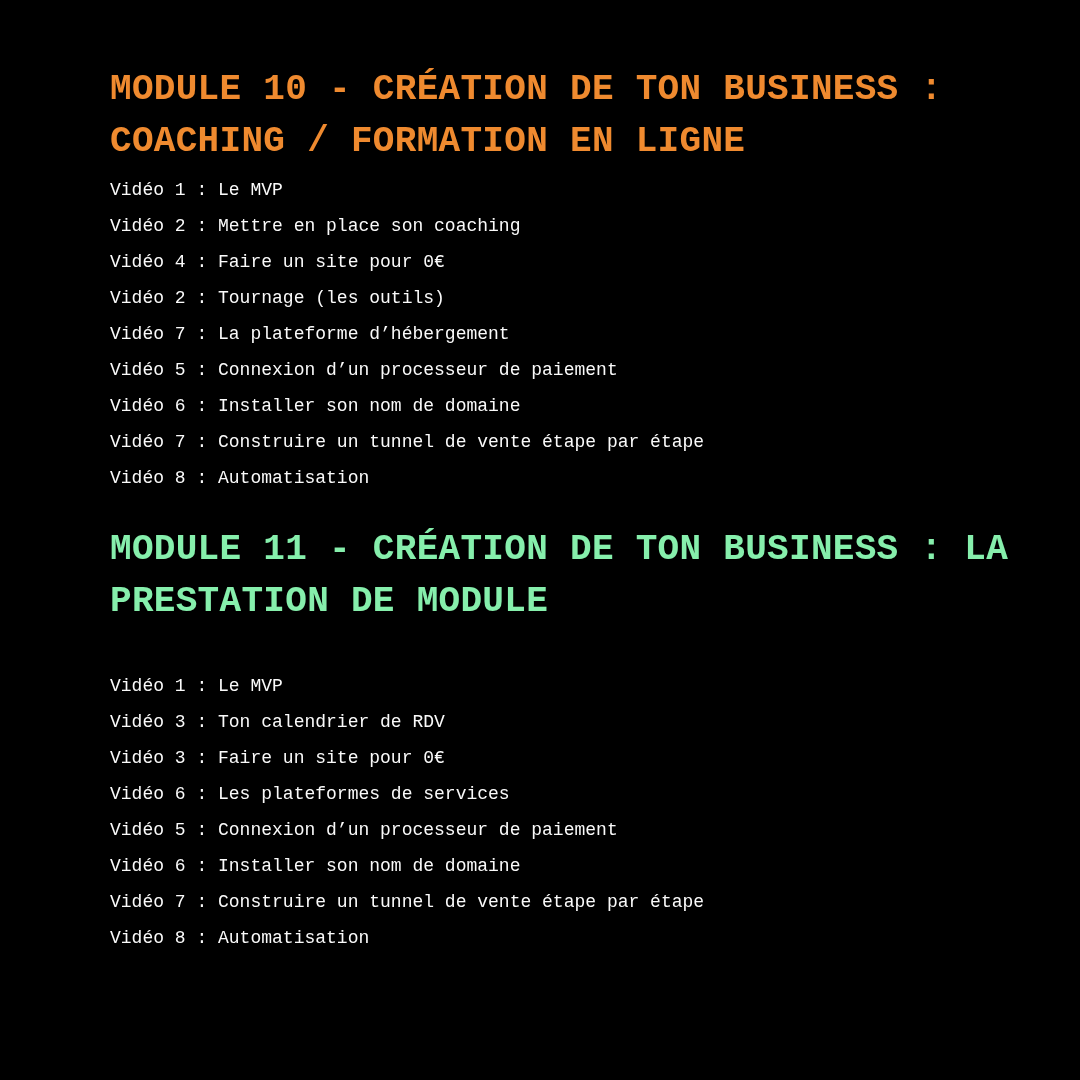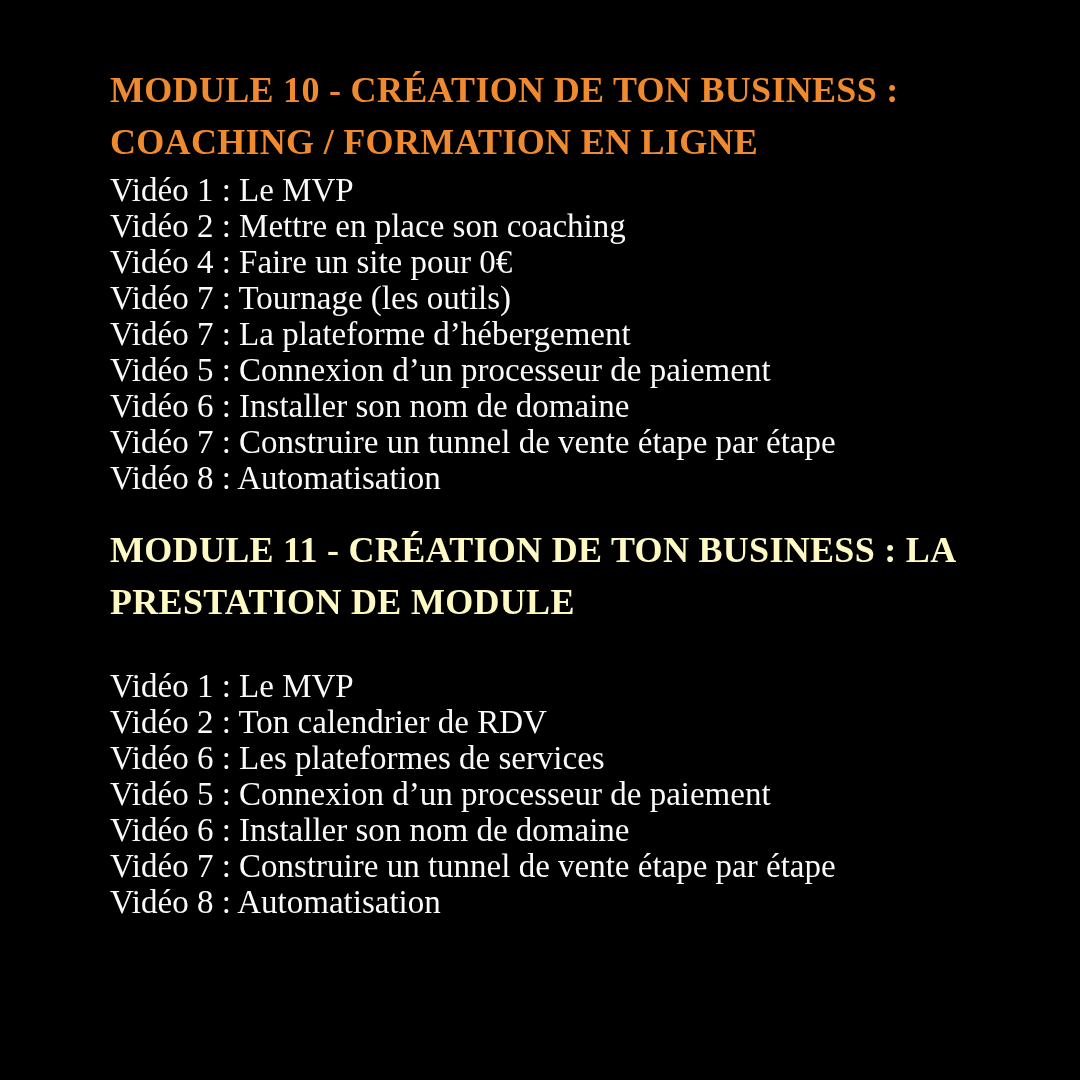--- a/index.html
+++ b/index.html
@@ -8,75 +8,76 @@
     background: #000000;
   }
   .canvas {
     position: relative;
     width: 1080px;
     height: 1080px;
     background: #000000;
     overflow: hidden;
     box-sizing: border-box;
     padding: 64px 60px 0 110px;
-    font-family: Liberation Serif, serif;
+    font-family: Liberation Mono, monospace;
   }
   .module-section { margin: 0; }
   .module-section + .module-section { margin-top: 28px; }
   .module-title {
     margin: 0;
     color: #EF8A2F;
     font-size: 36px;
     font-weight: 700;
     line-height: 52px;
     letter-spacing: 0.3px;
   }
   .title-line { display: block; }
   .video-list {
     list-style: none;
     margin: 4px 0 0 0;
     padding: 0;
     color: #FAFAFA;
-    font-size: 33px;
+    font-size: 18px;
     font-weight: 400;
     line-height: 36px;
   }
   
   .module-section:nth-child(2) .video-list { margin-top: 40px; }
 </style>
 </head>
 <body>
 
 <div class="canvas" style="background: rgb(0, 0, 0);">
   <main id="sections-root">
       <section class="module-section">
         <h2 class="module-title" style="color: rgb(239, 138, 47);">
           <span class="title-line">MODULE 10 - CRÉATION DE TON BUSINESS :</span>
           <span class="title-line">COACHING / FORMATION EN LIGNE</span>
         </h2>
         <ul class="video-list" style="color: rgb(250, 250, 250);">
           <li class="video-item">Vidéo 1 : Le MVP</li>
           <li class="video-item">Vidéo 2 : Mettre en place son coaching</li>
           <li class="video-item">Vidéo 4 : Faire un site pour 0€</li>
-          <li class="video-item">Vidéo 7 : Tournage (les outils)</li>
+          <li class="video-item">Vidéo 2 : Tournage (les outils)</li>
           <li class="video-item">Vidéo 7 : La plateforme d’hébergement</li>
           <li class="video-item">Vidéo 5 : Connexion d’un processeur de paiement</li>
           <li class="video-item">Vidéo 6 : Installer son nom de domaine</li>
           <li class="video-item">Vidéo 7 : Construire un tunnel de vente étape par étape</li>
           <li class="video-item">Vidéo 8 : Automatisation</li>
         </ul>
       </section>
       <section class="module-section">
-        <h2 class="module-title" style="color: #fef9c3;">
+        <h2 class="module-title" style="color: #86efac;">
           <span class="title-line">MODULE 11 - CRÉATION DE TON BUSINESS : LA</span>
           <span class="title-line">PRESTATION DE MODULE</span>
         </h2>
         <ul class="video-list" style="color: rgb(250, 250, 250);">
           <li class="video-item">Vidéo 1 : Le MVP</li>
-          <li class="video-item">Vidéo 2 : Ton calendrier de RDV</li>
+          <li class="video-item">Vidéo 3 : Ton calendrier de RDV</li>
+          <li class="video-item">Vidéo 3 : Faire un site pour 0€</li>
           <li class="video-item">Vidéo 6 : Les plateformes de services</li>
           <li class="video-item">Vidéo 5 : Connexion d’un processeur de paiement</li>
           <li class="video-item">Vidéo 6 : Installer son nom de domaine</li>
           <li class="video-item">Vidéo 7 : Construire un tunnel de vente étape par étape</li>
           <li class="video-item">Vidéo 8 : Automatisation</li>
         </ul>
       </section>
     </main>
 </div>
 

